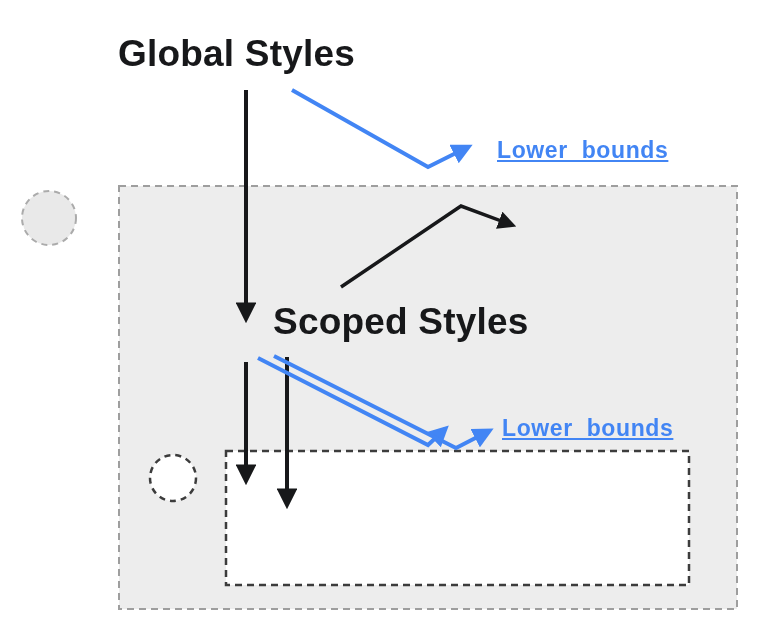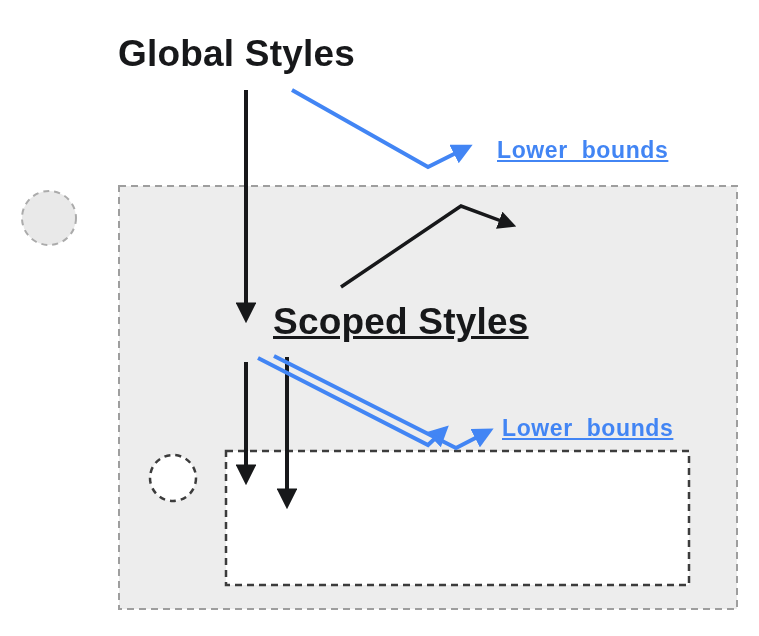--- a/index.html
+++ b/index.html
@@ -32,21 +32,21 @@
     letter-spacing: 0.2px;
   }
   .bounds-label {
     font-size: 23px;
     color: #4285f4;
     letter-spacing: 0.6px;
     word-spacing: 7px;
     text-decoration: underline;
   }
   #global-styles-label { left: 118px; top: 33px; }
-  #scoped-styles-label { left: 273px; top: 301px; text-decoration: underline; }
+  #scoped-styles-label { left: 273px; top: 301px; }
   #lower-bounds-top    { left: 497px; top: 137px; }
   #lower-bounds-bottom { left: 502px; top: 415px; }
 </style>
 </head>
 <body>
 
 <div class="canvas">
 
   <svg class="layer" width="759" height="636" viewBox="0 0 759 636">
     <defs>

